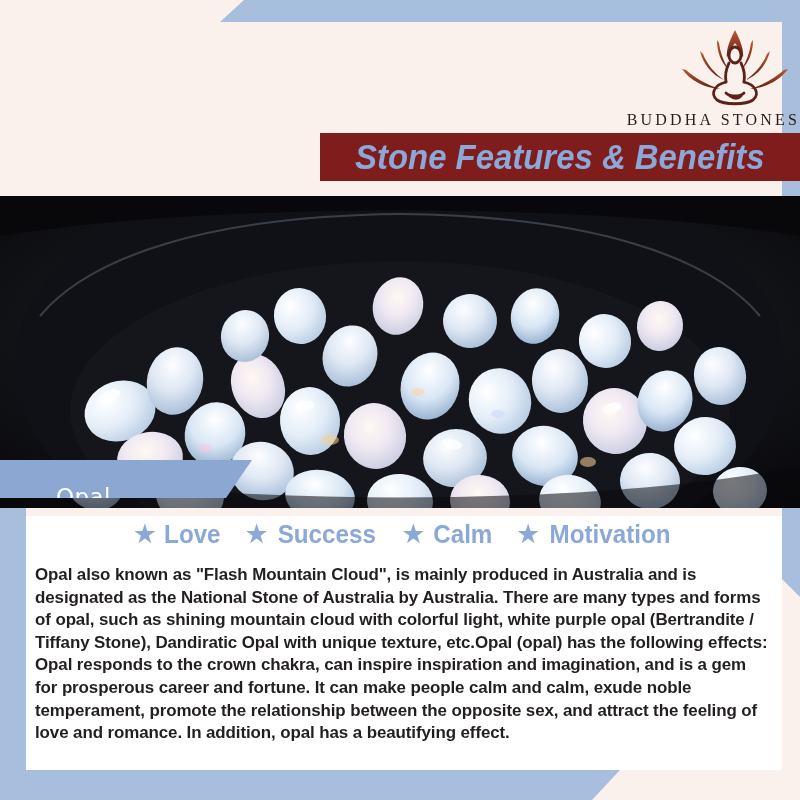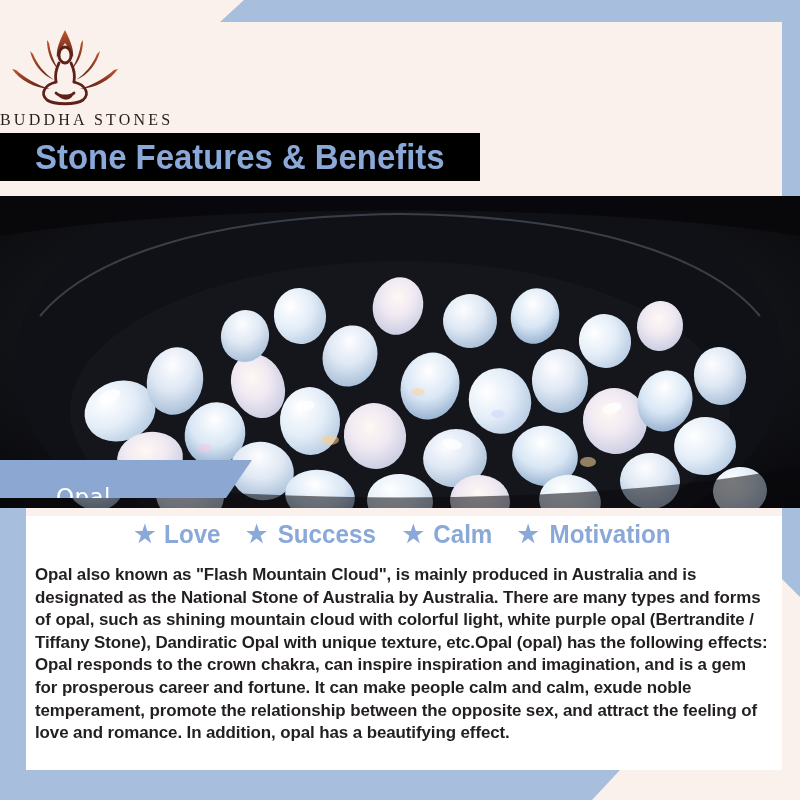--- a/index.html
+++ b/index.html
@@ -40,33 +40,33 @@
   }
   
   .deco-bottom{
     bottom:0; left:0; width:620px; height:30px;
     clip-path:polygon(0 0, 100% 0, calc(100% - 28px) 100%, 0 100%);
   }
 
   
   .header{
     position:absolute; top:0; left:0; width:800px; height:196px;
-    display:flex; flex-direction:column; align-items:flex-start;
+    display:flex; flex-direction:column; align-items:flex-end;
   }
   .logo-mark{ margin-top:22px; width:130px; height:88px; }
   .brand-name{
     font-family:"Liberation Serif", serif;
     font-size:16px; letter-spacing:3.2px; color:#2a1d18;
     margin-top:1px;
   }
   .title-band{
     margin-top:4px;
     width:480px; height:48px;
-    background:#000000;
-    display:flex; align-items:center; justify-content:center;
+    background:#7f1d1d;
+    display:flex; align-items:center; justify-content:center;font-style:italic;
   }
   .title-band h1{
     font-family:"Liberation Sans Narrow","Liberation Sans", sans-serif;
     font-size:35px; font-weight:bold; color:#8aa8d8;
     letter-spacing:0px; transform:scaleX(0.94); white-space:nowrap;
   }
 
   
   .photo{
     position:absolute; top:196px; left:0; width:800px; height:312px;

